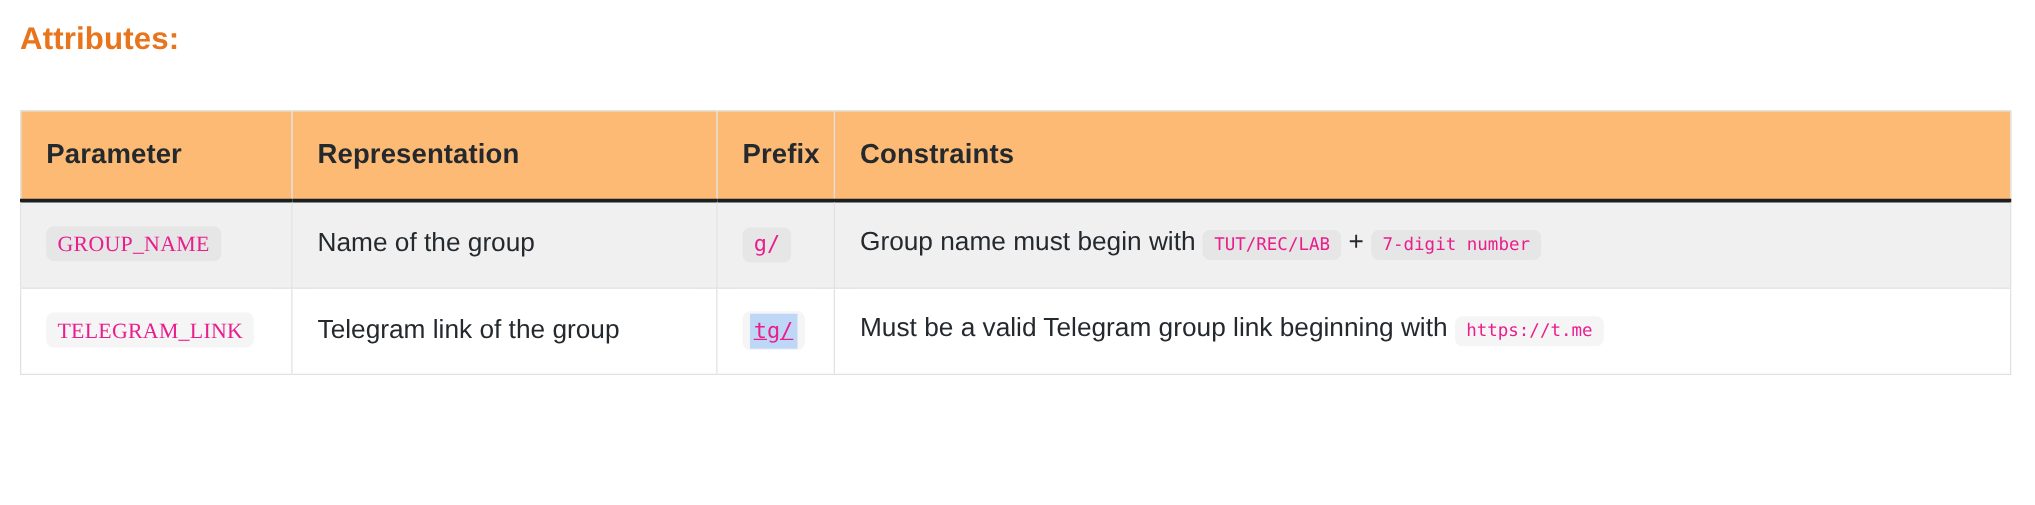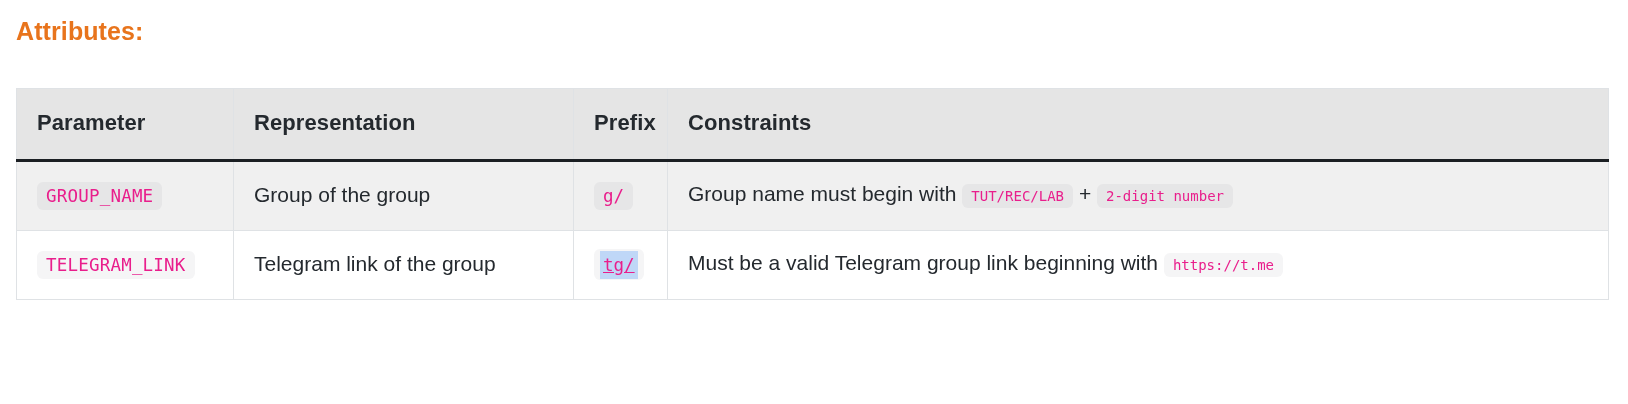--- a/index.html
+++ b/index.html
@@ -49,21 +49,21 @@
     border: 1px solid #dfe2e5;
     background: #ffffff;
   }
 
   table.attr-table col.c-param       { width: 217px; }
   table.attr-table col.c-repr        { width: 340px; }
   table.attr-table col.c-prefix      { width: 94px;  }
   table.attr-table col.c-constraints { width: 941px; }
 
   table.attr-table thead th {
-    background: #e5e5e5;
+    background: #fdba74;
     border-right: 1px solid #dfe2e5;
     border-bottom: 3px solid #1b1f23;
     padding: 16px 20px 18px 20px;
     height: 36px;
     text-align: left;
     vertical-align: middle;
     font-size: 22px;
     font-weight: 700;
     color: #24292e;
     letter-spacing: 0.1px;
@@ -92,21 +92,21 @@
     font-family: "DejaVu Sans Mono", "Liberation Mono", monospace;
     font-size: 14px;
     color: #e91e8c;
     background: rgba(27, 31, 35, 0.045);
     border-radius: 6px;
     padding: 4px 9px;
     white-space: pre;
   }
 
   td.cell-param { padding-left: 24px; }
-  td.cell-param .code { font-size: 17.5px; letter-spacing: 0.2px; }
+  td.cell-param .code { font-size: 17.5px; letter-spacing: 0.2px; font-family: Liberation Serif, serif; }
 
   td.cell-prefix { padding-left: 20px; }
   td.cell-prefix .code { font-size: 17.5px; }
 
   .code.selected {
     background: #bfd7f7;
     border-radius: 0;
     padding: 4px 3px;
     text-decoration: underline;
   }
@@ -141,29 +141,29 @@
           <th>Prefix</th>
           <th>Constraints</th>
         </tr>
       </thead>
       <tbody>
 
         <tr class="shaded">
           <td class="cell-param">
             <span class="code">GROUP_NAME</span>
           </td>
-          <td class="cell-repr">Group of the group</td>
+          <td class="cell-repr">Name of the group</td>
           <td class="cell-prefix">
             <span class="code">g/</span>
           </td>
           <td class="cell-constraints">
             <span class="constraint-text">Group name must begin with</span>
             <span class="code">TUT/REC/LAB</span>
             <span class="sep">+</span>
-            <span class="code">2-digit number</span>
+            <span class="code">7-digit number</span>
           </td>
         </tr>
 
         <tr class="plain">
           <td class="cell-param">
             <span class="code">TELEGRAM_LINK</span>
           </td>
           <td class="cell-repr">Telegram link of the group</td>
           <td class="cell-prefix">
             <span class="code-chip-wrap"><span class="code selected">tg/</span></span>

